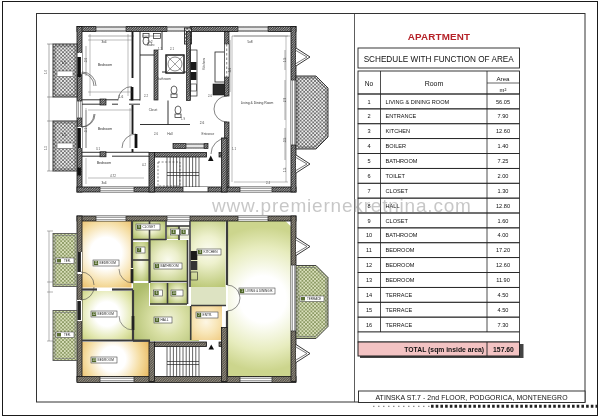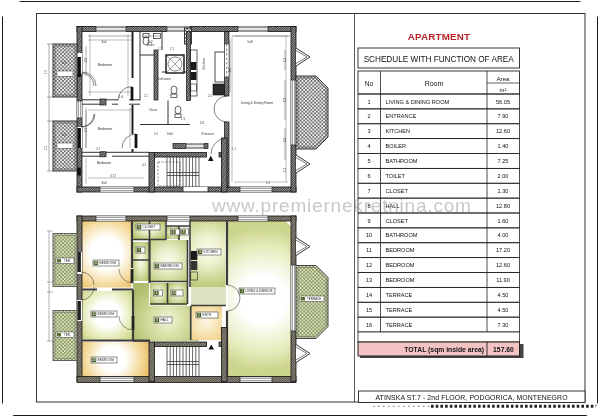--- a/index.html
+++ b/index.html
@@ -1,16 +1,16 @@
 <!DOCTYPE html>
 <html><head><meta charset="utf-8">
 <style>
 html,body{margin:0;padding:0;background:#fff;}
 .page{position:relative;width:600px;height:420px;background:#ffffff;overflow:hidden;
-font-family:"Liberation Sans", sans-serif;border-radius:28px;}
+font-family:"Liberation Sans", sans-serif;}
 svg text{font-family:"Liberation Sans", sans-serif;}
 </style></head><body>
 <div class="page">
 <svg width="600" height="420" viewBox="0 0 600 420">
 <defs>
 <pattern id="wh" width="2.4" height="2.4" patternUnits="userSpaceOnUse">
  <rect width="2.4" height="2.4" fill="#e8e8e8"></rect>
  <path d="M-0.6,1.8 L1.8,-0.6 M0.6,3 L3,0.6" stroke="#282828" stroke-width="1.05"></path>
 </pattern>
 <pattern id="whg" width="2.4" height="2.4" patternUnits="userSpaceOnUse">

